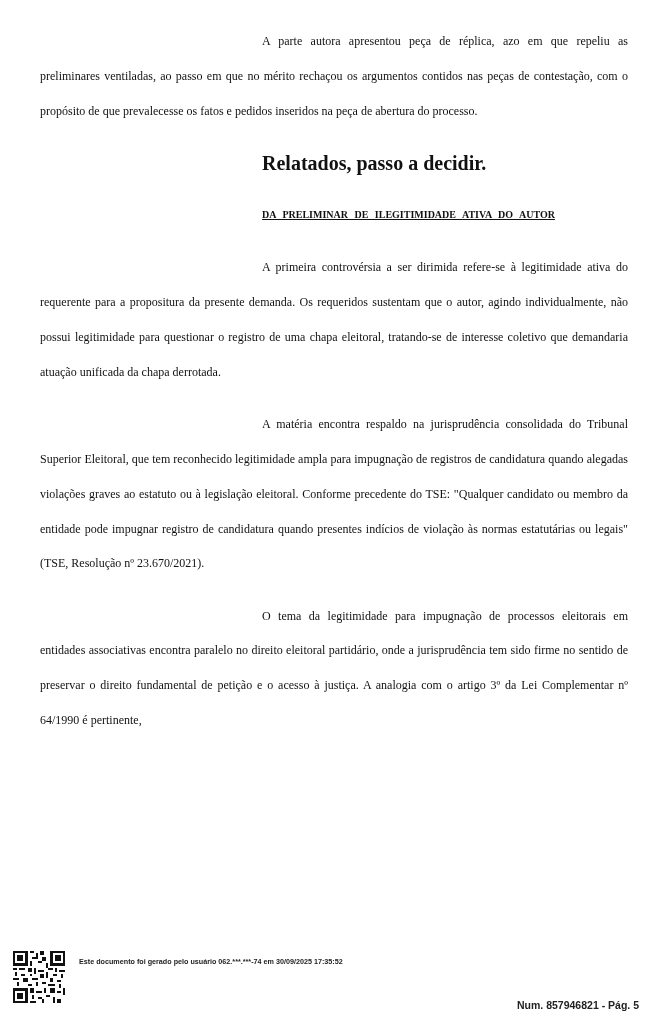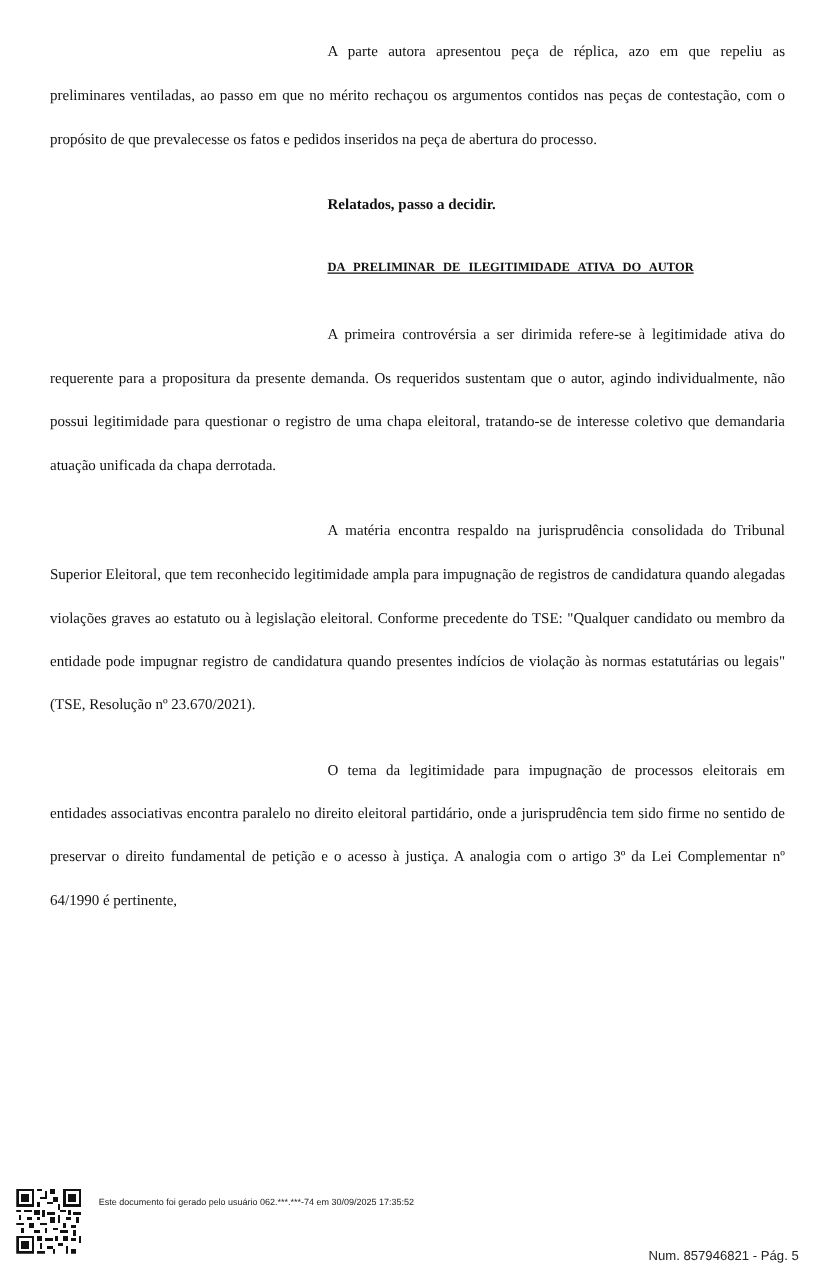--- a/index.html
+++ b/index.html
@@ -23,21 +23,21 @@
     }
     .para {
       font-size: 12px;
       line-height: 34.8px;
       text-align: justify;
       text-indent: 222px;
       margin: 0 0 17.5px 0;
       letter-spacing: 0;
     }
     .heading-center {
-      font-size: 12px;
+      font-size: 20px;
       font-weight: bold;
       line-height: 34.8px;
       margin: 0 0 17.5px 0;
     }
     .relatados {
       padding-left: 222px;
     }
     .roman {
       padding-left: 264px;
     }
@@ -52,20 +52,21 @@
       text-decoration: underline;
       word-spacing: 4px;
     }
     .footer {
       position: absolute;
       left: 0;
       top: 944px;
       width: 644px;
       height: 80px;
       font-family: "Liberation Sans", "DejaVu Sans", sans-serif;
+      font-weight: bold;
     }
     .qr {
       position: absolute;
       left: 13px;
       top: 7px;
       width: 52px;
       height: 52px;
     }
     .footer-lines {
       position: absolute;

